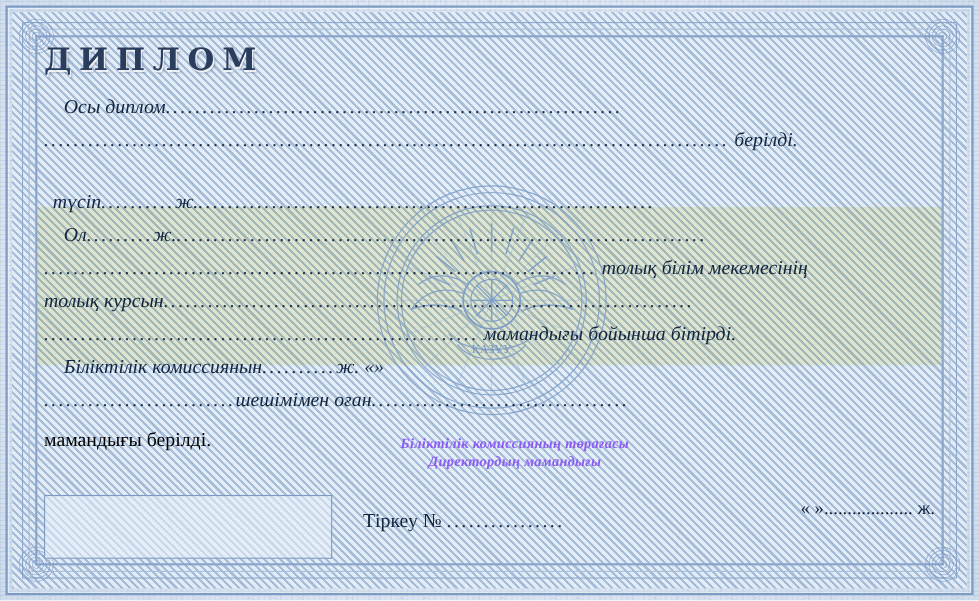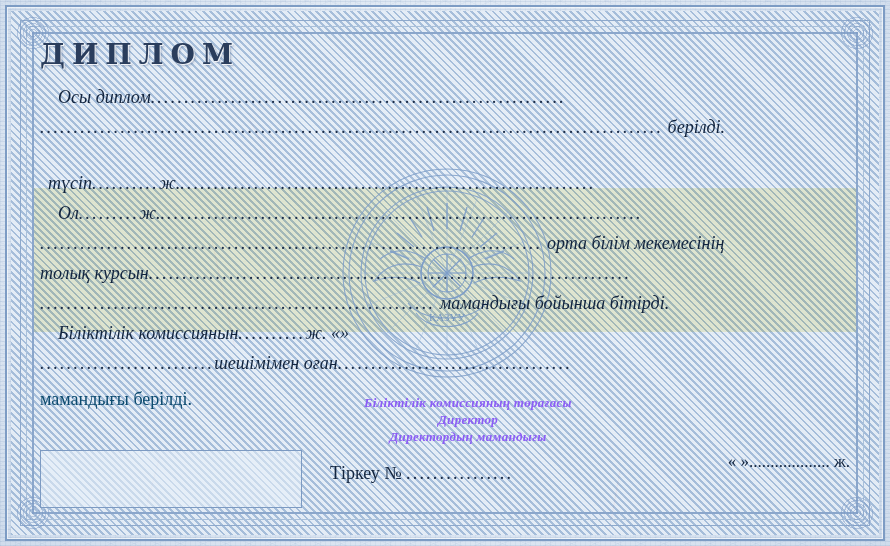--- a/index.html
+++ b/index.html
@@ -160,21 +160,21 @@
     color: #8b5cf6;
     line-height: 17px;
   }
   .sign-block div { letter-spacing: 0.3px; }
 
   .mamandygy {
     position: absolute;
     left: 0px;
     top: 355px;
     font-size: 18px;
-    color: #0c4a6e;
+    color: #000000;
   }
 
   .date-right {
     position: absolute;
     right: 0px;
     top: 418px;
     font-size: 17px;
     color: #12243e;
     white-space: nowrap;
   }
@@ -306,21 +306,21 @@
       <div class="line ind-3" style="margin-top:26px;">
         <span class="txt">түсіп</span><span class="dots">..........</span><span class="txt">ж.</span><span class="dots">..............................................................</span>
       </div>
 
       <div class="line ind-1">
         <span class="txt">Ол</span><span class="dots">.........</span><span class="txt">ж.</span><span class="dots">........................................................................</span>
       </div>
 
       <div class="line ind-2">
         <span class="dots">...........................................................................</span>
-        <span class="txt right-label">орта білім мекемесінің</span>
+        <span class="txt right-label">толық білім мекемесінің</span>
       </div>
 
       <div class="line ind-2">
         <span class="txt">толық курсын</span><span class="dots">........................................................................</span>
       </div>
 
       <div class="line ind-2">
         <span class="dots">...........................................................</span>
         <span class="txt right-label">мамандығы бойынша бітірді.</span>
       </div>
@@ -332,21 +332,20 @@
       <div class="line ind-2">
         <span class="dots">..........................</span><span class="txt">шешімімен оған</span><span class="dots">...................................</span>
       </div>
 
     </div>
 
     <div class="mamandygy">мамандығы берілді.</div>
 
     <div class="sign-block">
       <div>Біліктілік  комиссияның  төрағасы</div>
-      <div>Директор</div>
       <div>Директордың мамандығы</div>
     </div>
 
     <div class="date-right">«        »................... ж.</div>
 
     <div class="photo-box"></div>
 
     <div class="regnum">
       <span>Тіркеу №</span>
       <span class="dots">................</span>

